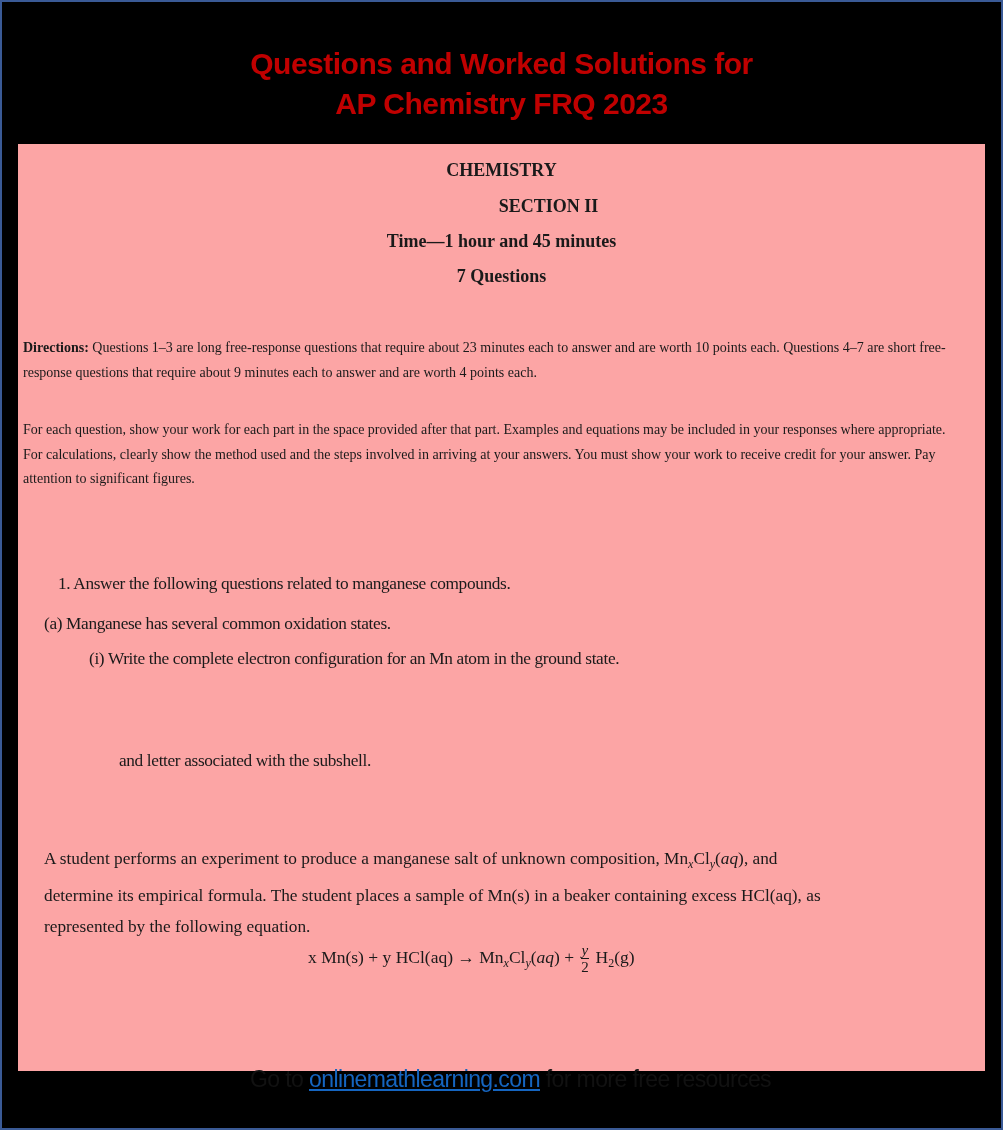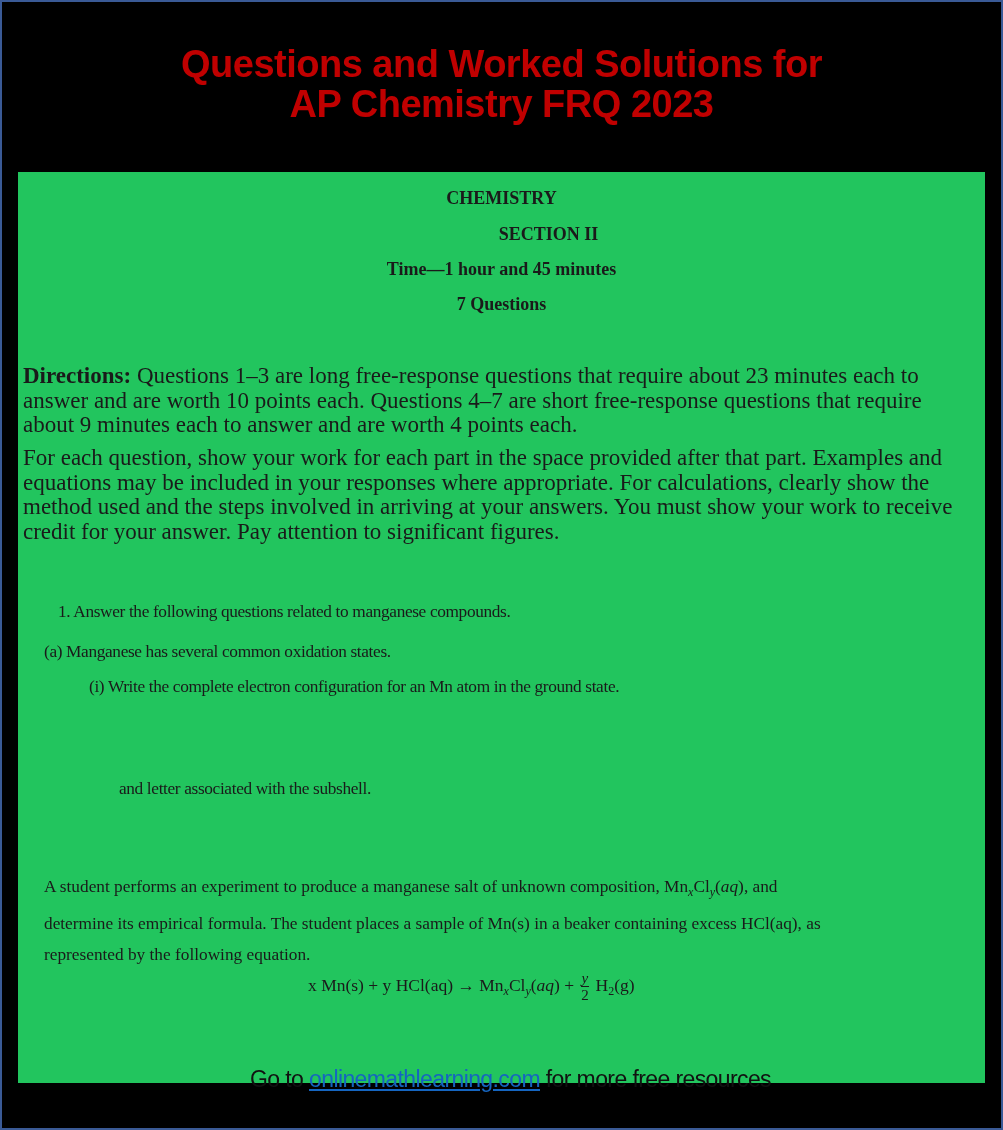--- a/index.html
+++ b/index.html
@@ -1,23 +1,23 @@
 <!DOCTYPE html>
 <html><head>
 <meta charset="utf-8">
 <style>
   html, body { margin:0; padding:0; }
   body { width:1003px; height:1130px; background:#000; position:relative; overflow:hidden; }
   .frame { position:absolute; left:0; top:0; width:999px; height:1126px; border:2px solid #3a5a96; background:#000; }
   .title { position:absolute; left:0; top:44px; width:1003px; text-align:center; color:#c00000;
-    font-family:"Liberation Sans", sans-serif; font-weight:bold; font-size:38px; line-height:40px; letter-spacing:-0.5px; }
-  .panel { position:absolute; left:18px; top:172px; width:967px; height:927px; background:#22c55e; overflow:hidden; }
+    font-family:"Liberation Sans", sans-serif; font-weight:bold; font-size:30px; line-height:40px; letter-spacing:-0.5px; }
+  .panel { position:absolute; left:18px; top:144px; width:967px; height:927px; background:#fca5a5; overflow:hidden; }
   .doc { font-family:"Liberation Serif", serif; color:#1a1a1a; }
   .hdr { position:absolute; left:0; width:967px; text-align:center; font-weight:bold; font-size:18px; }
-  .para { position:absolute; left:5px; width:945px; font-size:23px; line-height:24.5px; }
+  .para { position:absolute; left:5px; width:945px; font-size:14px; line-height:24.5px; }
   .q { position:absolute; font-size:17.3px; line-height:24.5px; }
   .cond { font-family:"Liberation Serif", serif; letter-spacing:-0.35px; }
   .eq { position:absolute; left:290px; top:798px; font-size:17.5px; white-space:nowrap; }
   .frac { display:inline-block; vertical-align:middle; text-align:center; font-size:15px; line-height:16px; margin:0 2px; }
   .frac .num { display:block; border-bottom:1px solid #1a1a1a; padding:0 1px; font-style:italic; }
   .frac .den { display:block; }
   sub { font-size:12px; }
   .footer { position:absolute; left:9px; top:1066px; width:1003px; text-align:center; font-family:"Liberation Sans", sans-serif;
     font-size:23px; color:#111; line-height:26px; letter-spacing:-0.6px; }
   .footer a { color:#1565c0; text-decoration:underline; }

